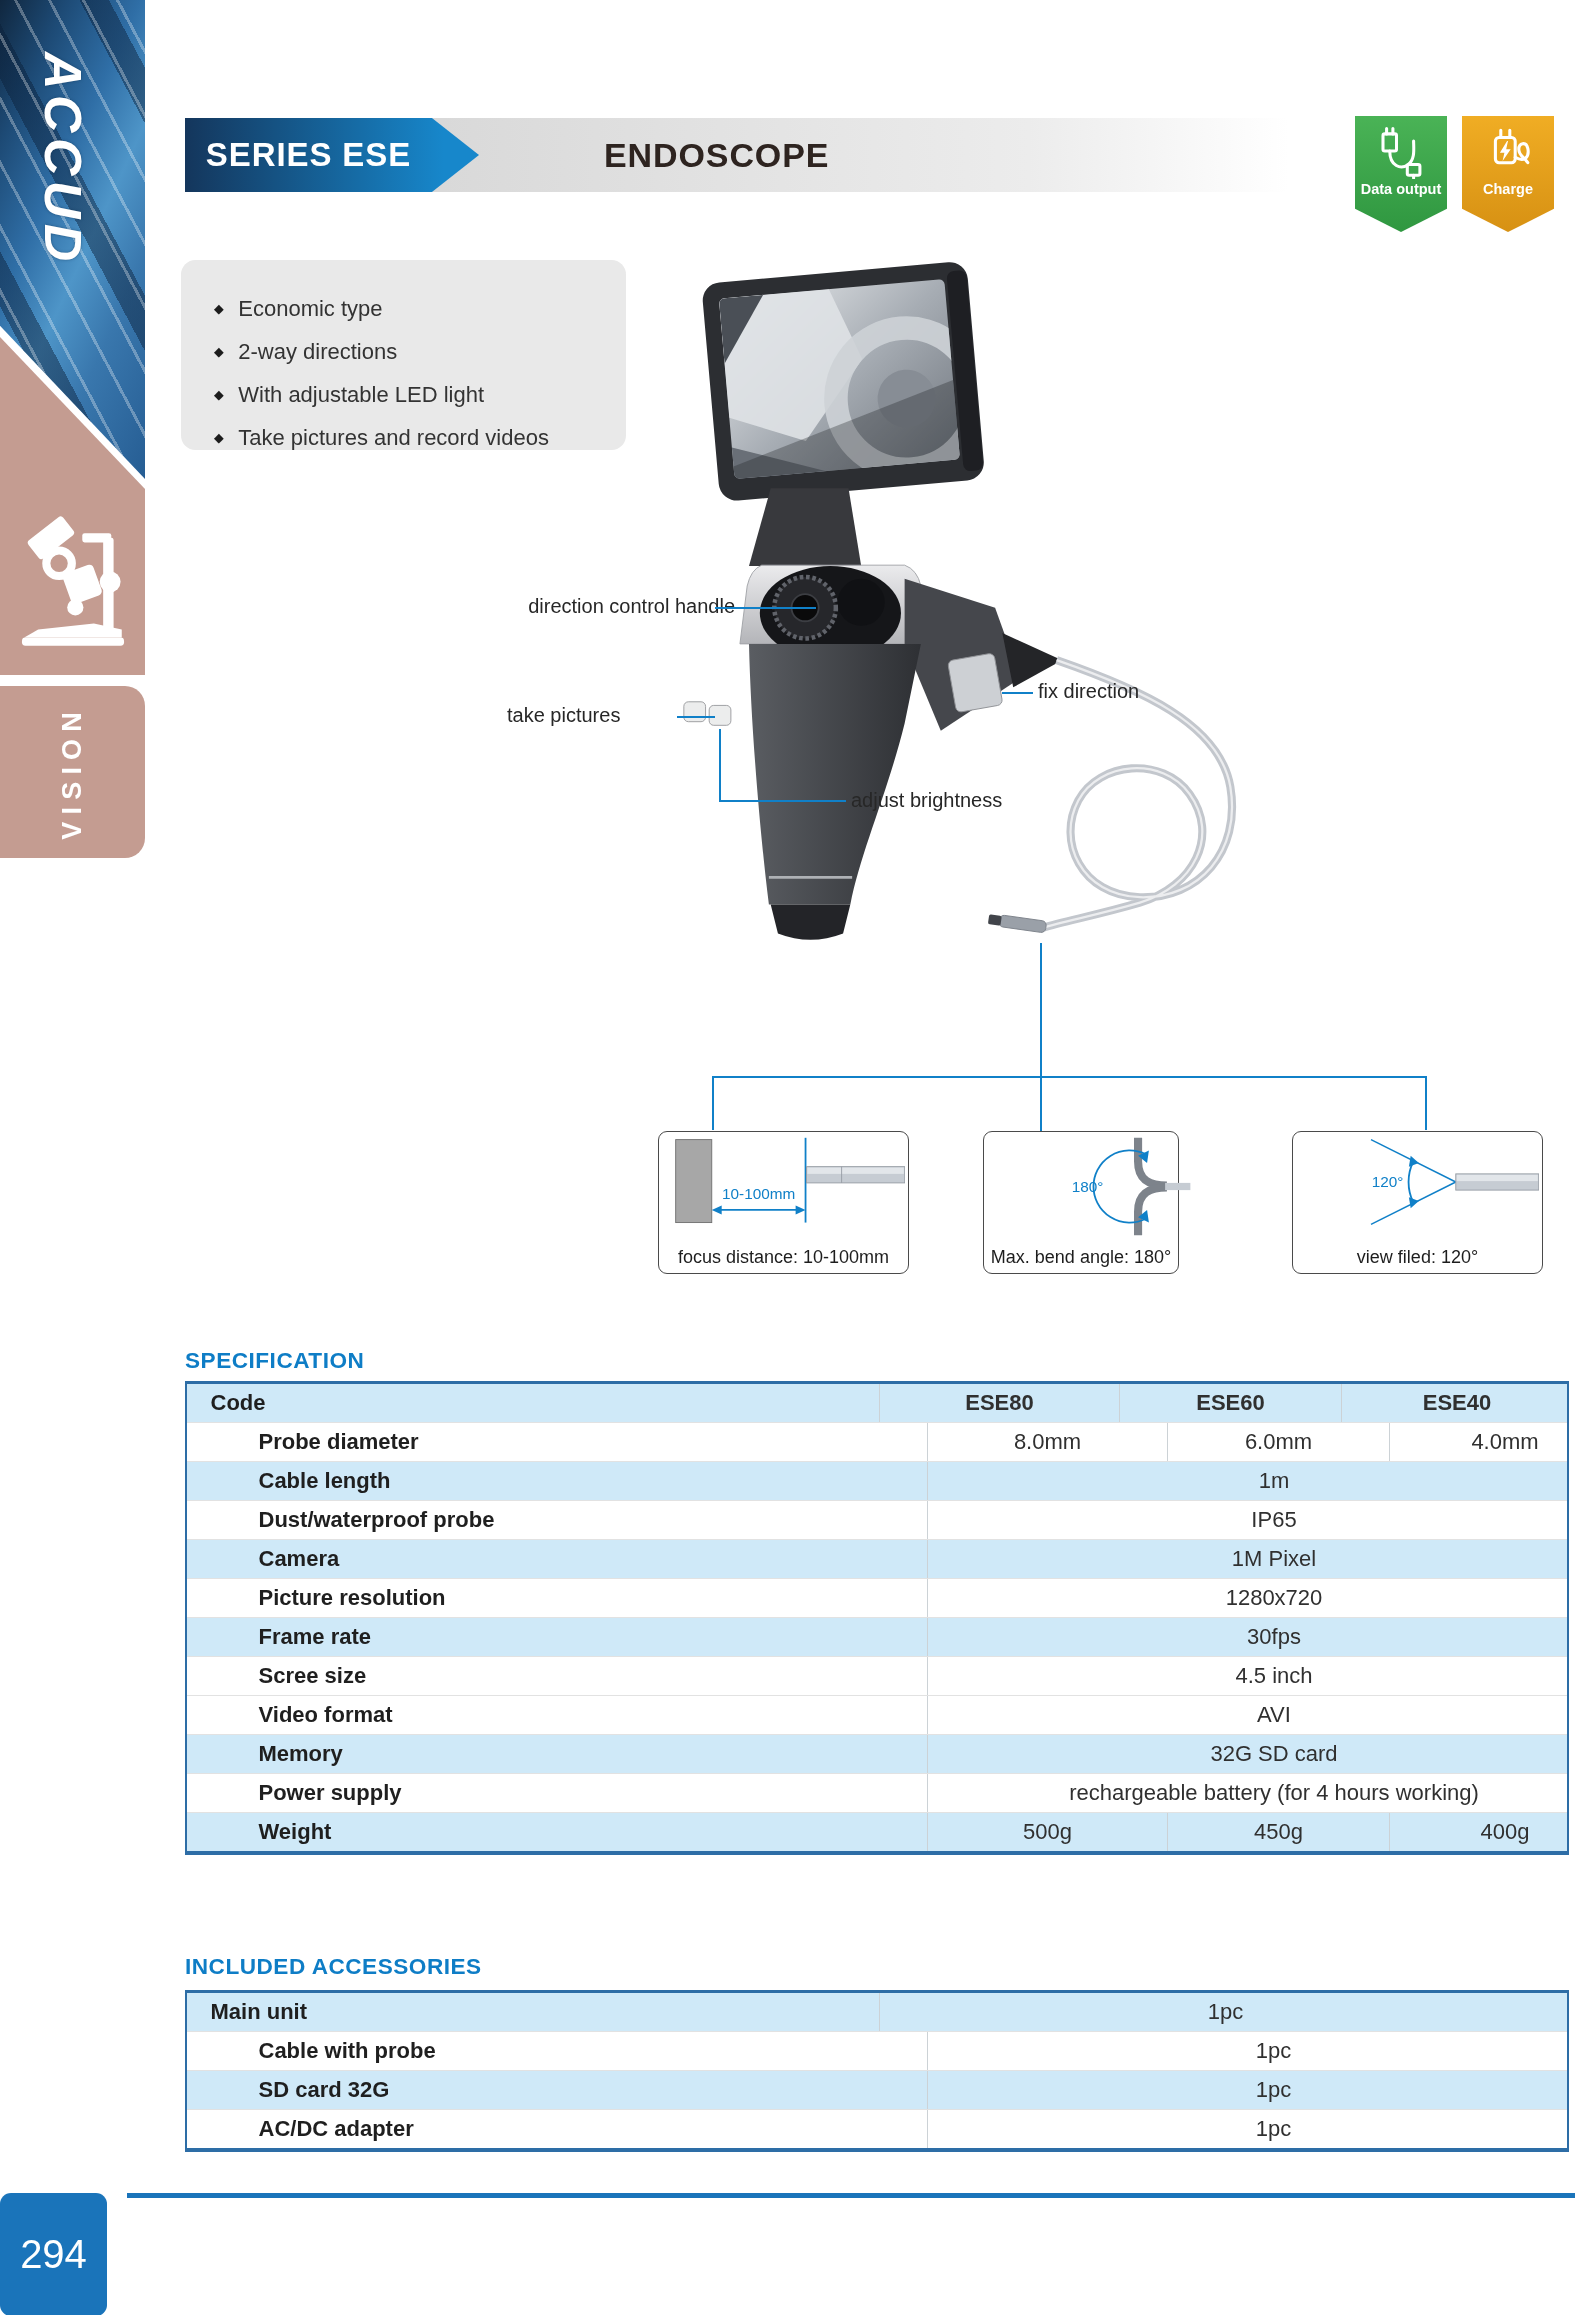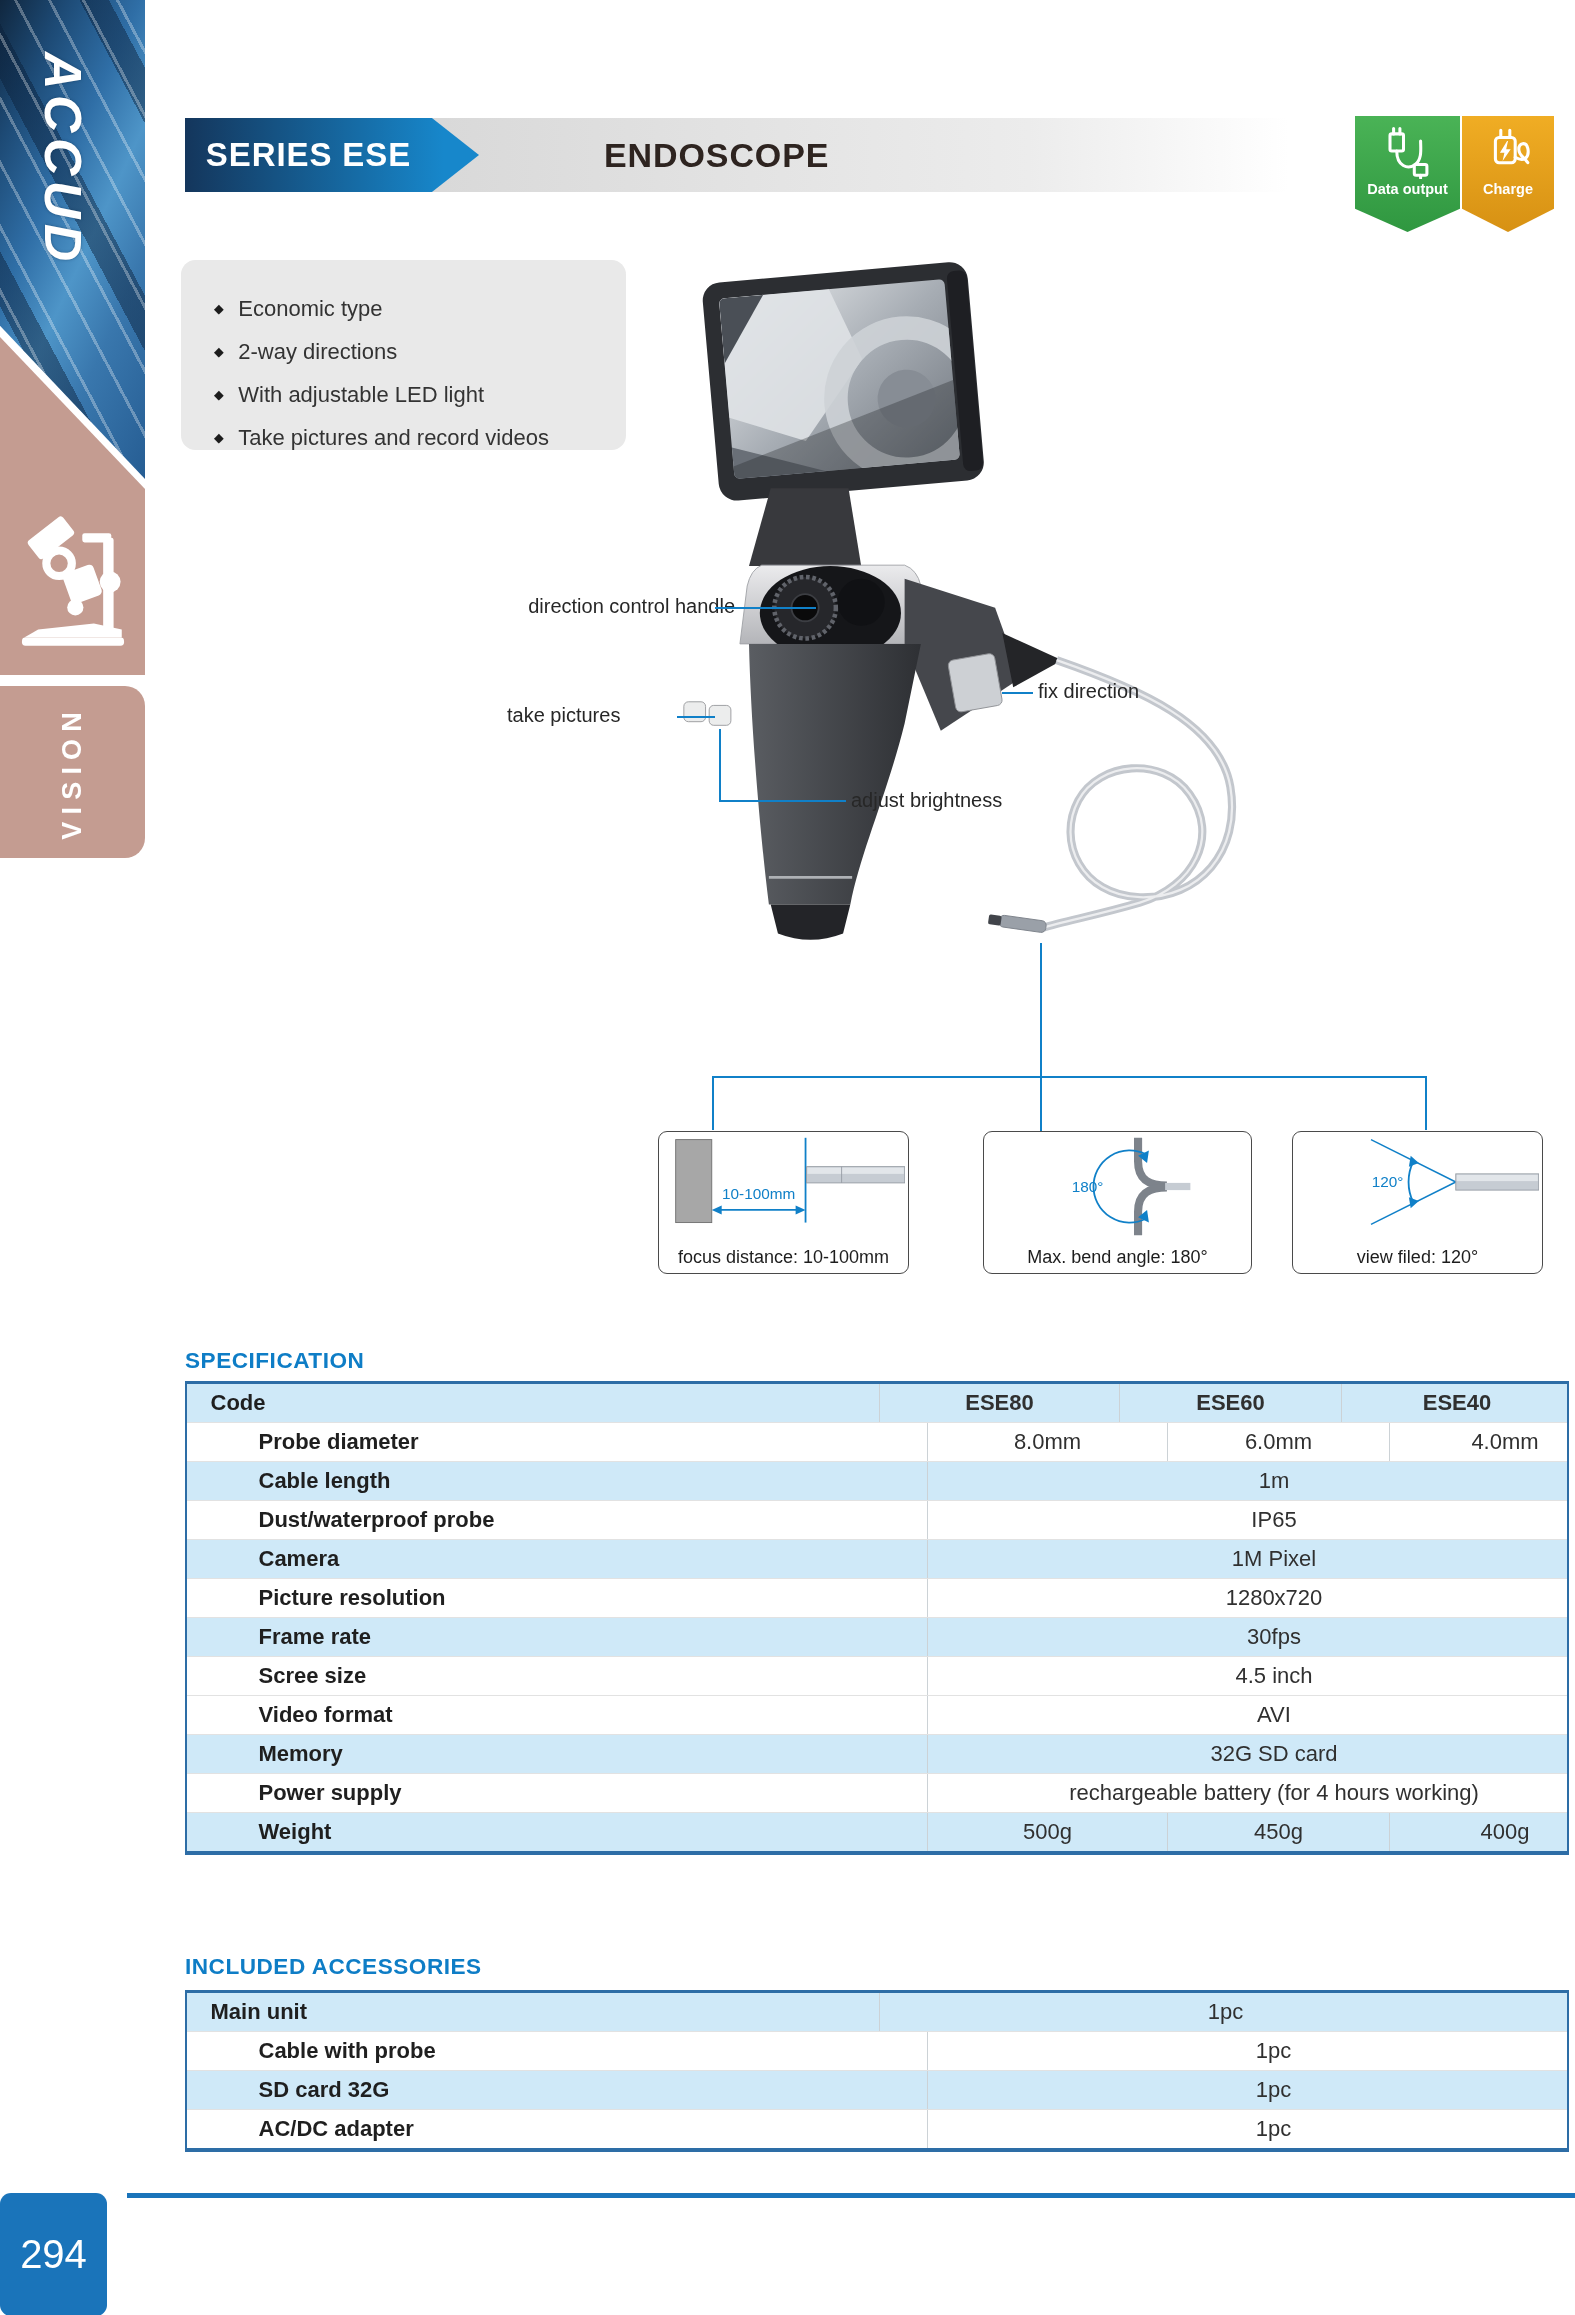--- a/index.html
+++ b/index.html
@@ -51,21 +51,21 @@
     display:flex;align-items:center;
   }
   .banner-blue span{
     width:84%;text-align:center;color:#fff;font-size:33px;font-weight:bold;letter-spacing:0.9px;
   }
   .product-title{
     position:absolute;left:604px;top:118px;height:74px;line-height:74px;
     font-size:34px;font-weight:bold;color:#2e2420;letter-spacing:0.9px;
   }
   
-  .badge{position:absolute;top:116px;width:105px;height:116px;color:#fff;
+  .badge{position:absolute;top:116px;width:92px;height:116px;color:#fff;
     display:flex;flex-direction:column;align-items:center;}
   .badge.green{left:1355px;background:linear-gradient(180deg,#4ab356,#2f9740);
     clip-path:polygon(0 0,100% 0,100% 80%,50% 100%,0 80%);}
   .badge.orange{left:1462px;width:92px;background:linear-gradient(180deg,#f0ad24,#d79113);
     clip-path:polygon(0 0,100% 0,100% 80%,50% 100%,0 80%);}
   .badge svg{margin-top:7.2px;}
   .badge .blabel{font-size:14.5px;font-weight:bold;margin-top:1.8px;}
   
   .features{
     position:absolute;left:181px;top:260px;width:445px;height:190px;background:#e9e9e9;
@@ -274,21 +274,21 @@
     <rect x="162" y="35" width="107" height="7" fill="#e2e6ea"></rect>
     <line x1="200" y1="34" x2="200" y2="52" stroke="#959ba3"></line>
     <path d="M64,82 H152" stroke="#1080c8" stroke-width="2"></path>
     <polygon points="56,82 67,77 67,87" fill="#1080c8"></polygon>
     <polygon points="160,82 149,77 149,87" fill="#1080c8"></polygon>
     <text x="108" y="70" text-anchor="middle" fill="#1080c8" font-size="17" font-family="Liberation Sans, sans-serif">10-100mm</text>
   </svg>
   <div class="caption">focus distance: 10-100mm</div>
 </div>
 
-<div class="dbox" style="left:983px;width:269px">
+<div class="dbox" style="left:983px;width:196px">
   <svg width="241" height="101" viewBox="0 0 266 112">
     <path d="M168,2 V28 C168,50 182,55 200,55" fill="none" stroke="#7d838b" stroke-width="9"></path>
     <path d="M168,110 V84 C168,62 182,57 200,57" fill="none" stroke="#7d838b" stroke-width="9"></path>
     <line x1="198" y1="56" x2="226" y2="56" stroke="#c6ccd3" stroke-width="8"></line>
     <path d="M176,20 A40 40 0 1 0 176,92" fill="none" stroke="#1080c8" stroke-width="2"></path>
     <polygon points="180,16 168,22 178,30" fill="#1080c8"></polygon>
     <polygon points="180,96 168,90 178,82" fill="#1080c8"></polygon>
     <text x="112" y="62" text-anchor="middle" fill="#1080c8" font-size="17" font-family="Liberation Sans, sans-serif">180°</text>
   </svg>
   <div class="caption">Max. bend angle: 180°</div>

